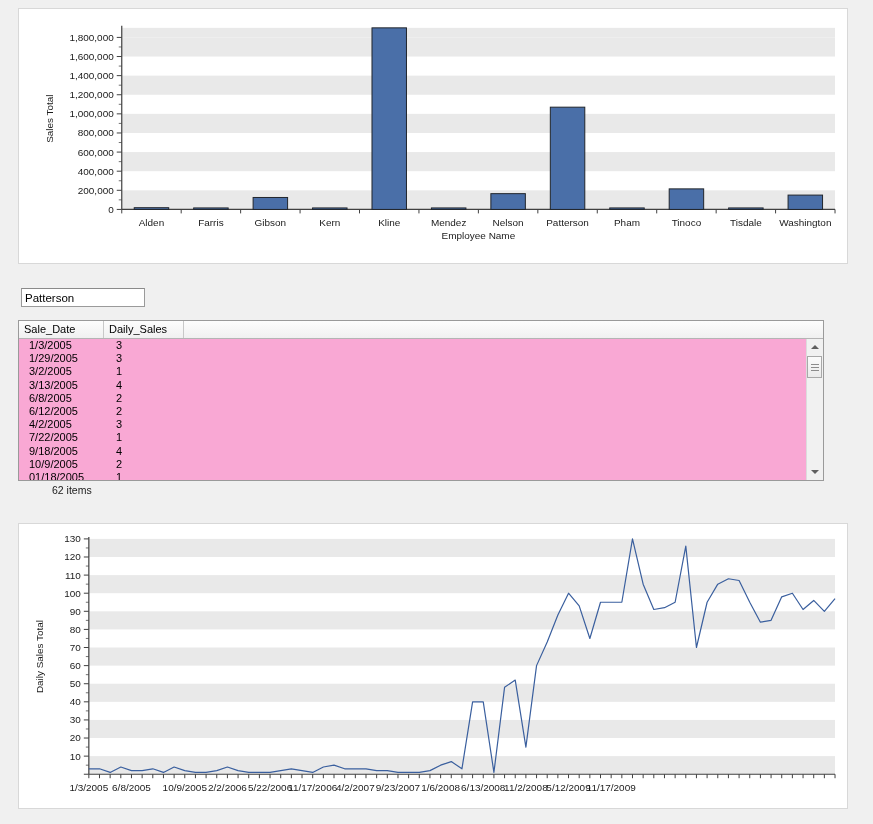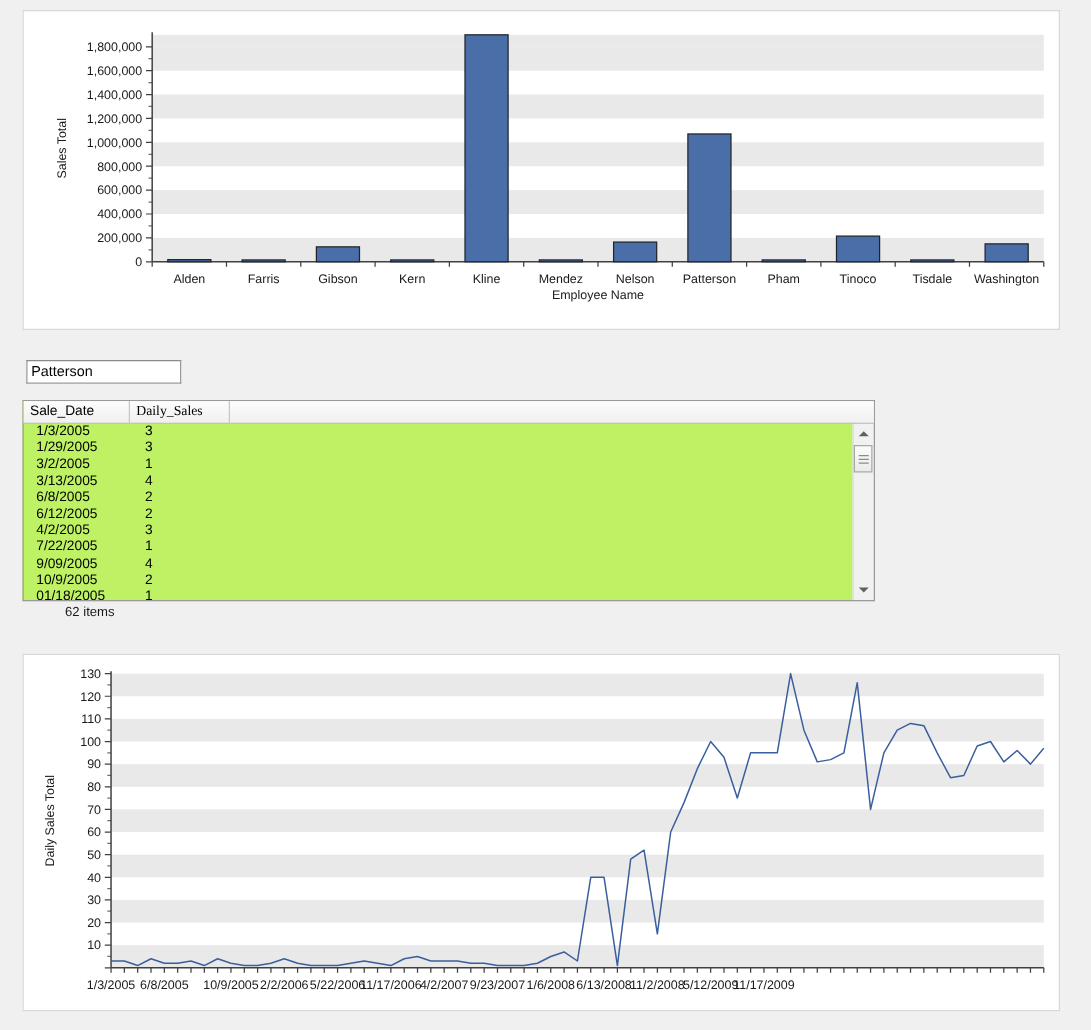--- a/index.html
+++ b/index.html
@@ -52,22 +52,22 @@
     font-size: 11.5px;
     color: #000;
     padding: 2px 3px;
     line-height: 15px;
     white-space: nowrap; overflow: hidden;
   }
 
   
   #grid-wrap {
     position: absolute; left: 18px; top: 320px;
-    width: 682px; height: 161px;
-    background: #bef264;
+    width: 806px; height: 161px;
+    background: #f9a8d4;
     border: 1px solid #9a9a9a;
     box-sizing: border-box;
     display: flex; flex-direction: column;
   }
   .grid-header {
     display: flex;
     height: 17px;
     background: #f4f4f4;
     border-bottom: 1px solid #b4b4b4;
     flex: none;
@@ -75,21 +75,21 @@
   .grid-header .hcell {
     font-family: "Liberation Sans", sans-serif;
     font-size: 11px; color: #000;
     padding: 2px 0 0 5px;
     box-sizing: border-box;
     border-right: 1px solid #c8c8c8;
     background: linear-gradient(#fdfdfd, #f0f0f0);
     white-space: nowrap; overflow: hidden;
   }
   .hcell.c0 { width: 85px; }
-  .hcell.c1 { width: 80px; font-family: Liberation Serif, serif; }
+  .hcell.c1 { width: 80px; }
   .hcell.c2 { flex: 1; border-right: none; }
 
   .grid-body {
     flex: 1; position: relative; overflow: hidden;
     display: flex;
   }
   .grid-rows { flex: 1; }
   .grid-row { display: flex; height: 13.2px; }
   .grid-row .cell {
     font-family: "Liberation Sans", sans-serif;
@@ -265,21 +265,21 @@
             <div class="cell c0">4/2/2005</div>
             <div class="cell c1">3</div>
             <div class="cell c2"></div>
           </div>
           <div class="grid-row">
             <div class="cell c0">7/22/2005</div>
             <div class="cell c1">1</div>
             <div class="cell c2"></div>
           </div>
           <div class="grid-row">
-            <div class="cell c0">9/09/2005</div>
+            <div class="cell c0">9/18/2005</div>
             <div class="cell c1">4</div>
             <div class="cell c2"></div>
           </div>
           <div class="grid-row">
             <div class="cell c0">10/9/2005</div>
             <div class="cell c1">2</div>
             <div class="cell c2"></div>
           </div>
           <div class="grid-row">
             <div class="cell c0">01/18/2005</div>

